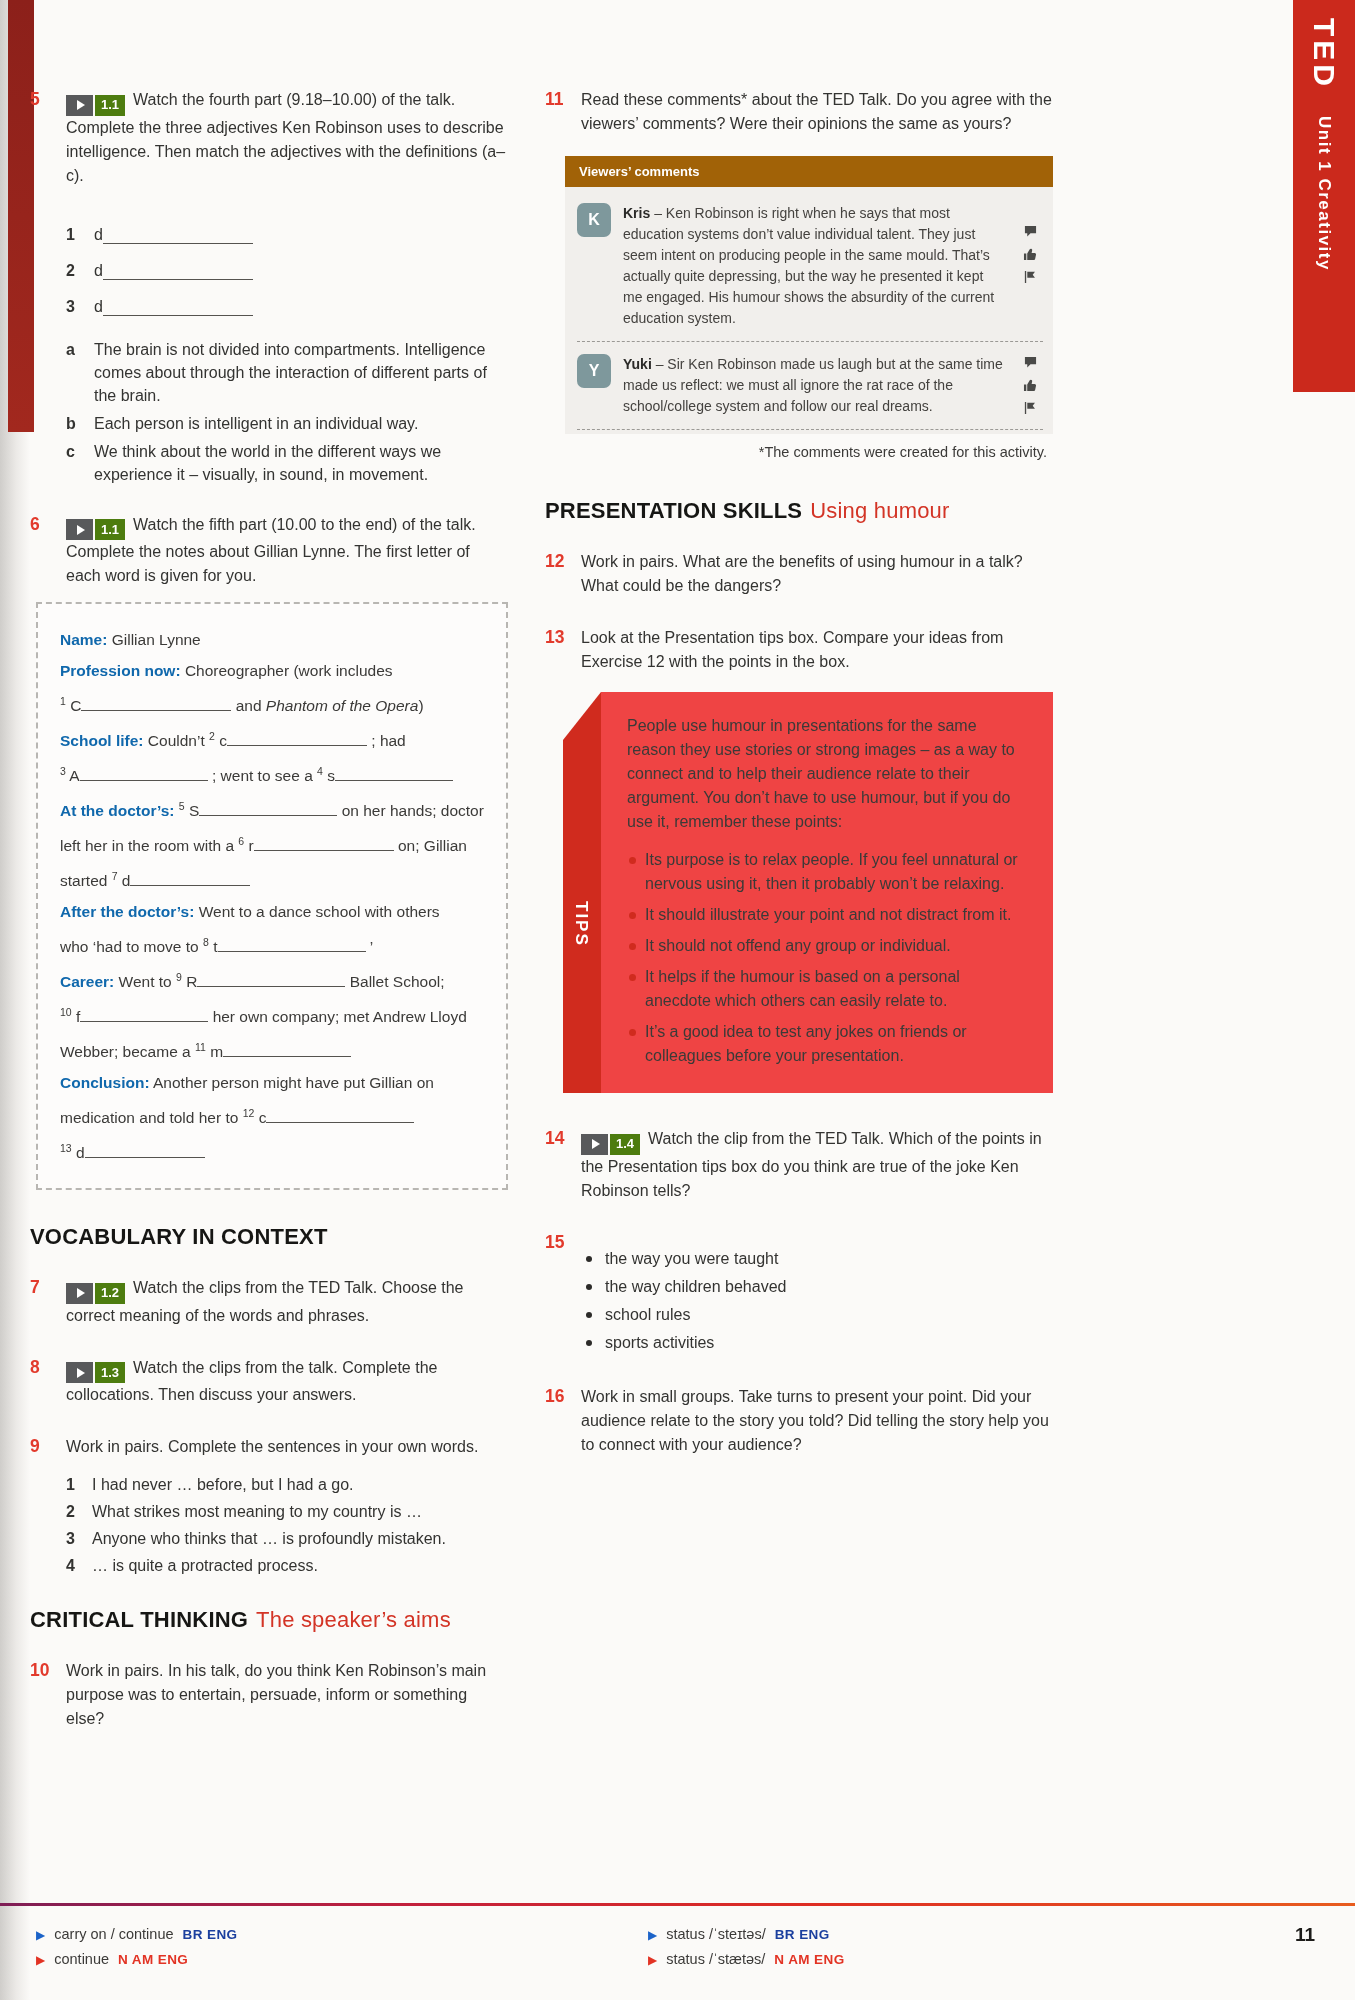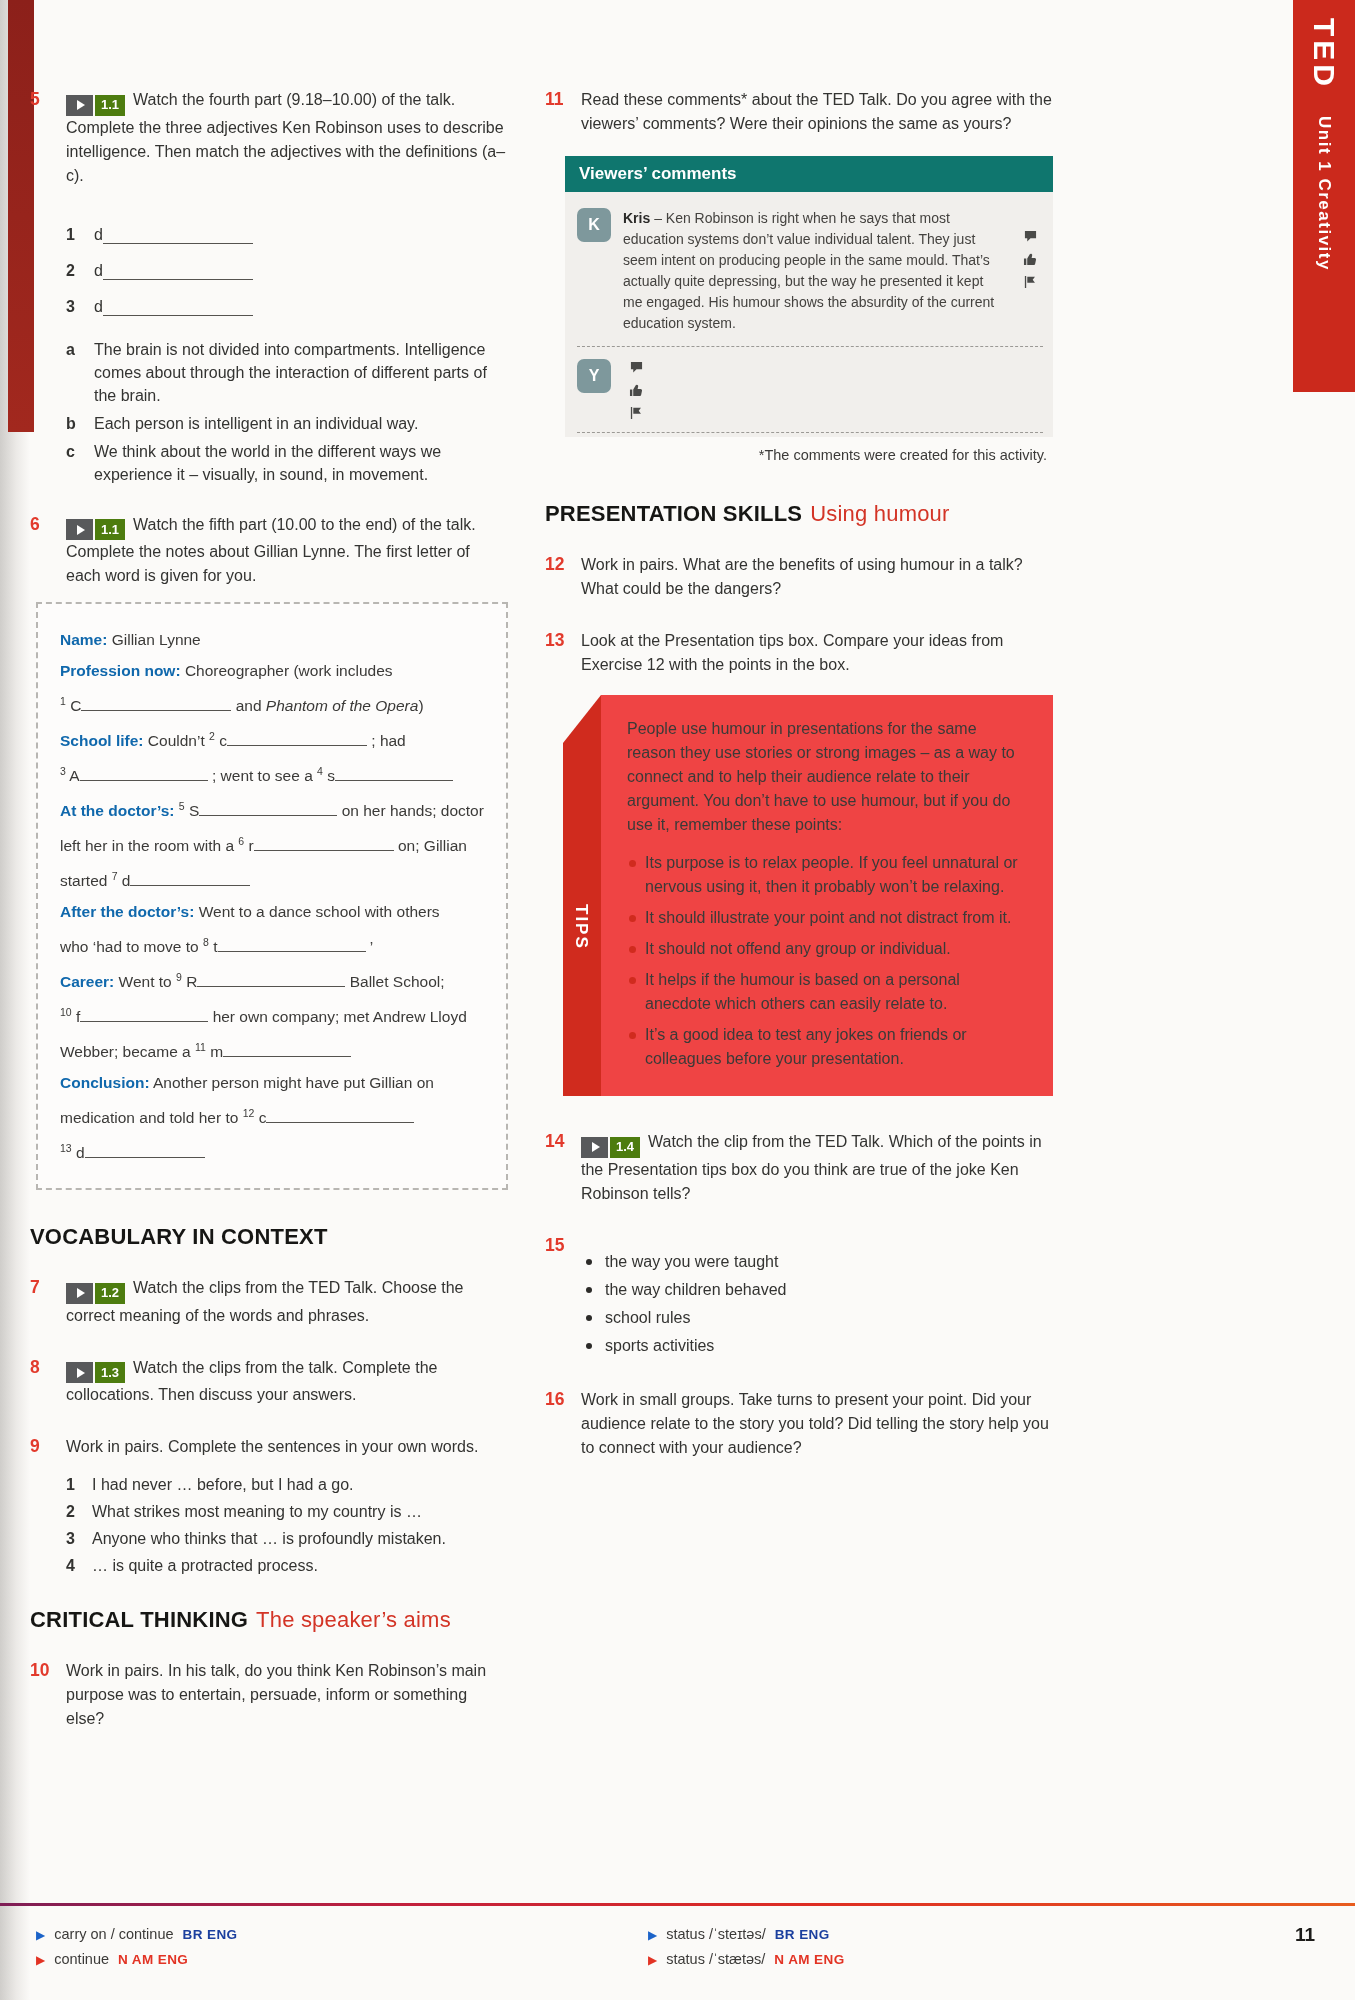--- a/index.html
+++ b/index.html
@@ -55,21 +55,21 @@
   .nital { font-style:italic; }
 
   .sec-head { font-size:22px; font-weight:bold; color:#161614; letter-spacing:0.2px; margin:6px 0 26px; }
   .sec-head .sub { color:#d33426; font-weight:normal; margin-left:8px; }
 
   .ex-items { margin-top:12px; }
   .ex-item { display:flex; line-height:27px; }
   .ex-item-num { flex:none; width:26px; font-weight:bold; }
 
   .comments-box { margin:4px 0 0 20px; }
-  .cbox-header { background:#0f766e; color:#fff; font-weight:bold; font-size:17px; padding:8px 14px; }
+  .cbox-header { background:#a16207; color:#fff; font-weight:bold; font-size:13px; padding:8px 14px; }
   .cbox-body { background:#f1efec; padding:16px 10px 4px 12px; }
   .comment { display:flex; gap:12px; }
   .avatar { flex:none; width:34px; height:34px; border-radius:7px; background:#7e989c; color:#fff;
     font-weight:bold; font-size:16px; display:flex; align-items:center; justify-content:center; }
   .cbody { flex:1; font-size:14px; line-height:1.5; color:#44423f; }
   .cname { font-weight:bold; color:#2b2a28; }
   .cicons { flex:none; width:26px; display:flex; flex-direction:column; gap:9px; align-items:center; padding-top:22px; }
   .csep { border:none; border-top:1.5px dashed #9b9995; margin:12px 0; }
   .cfoot { text-align:right; font-size:14.5px; margin:10px 6px 38px 0; color:#3b3a38; }
 
@@ -274,20 +274,21 @@
               <path d="M1 7h2.5v7H1zM4.5 14h6.8c.9 0 1.6-.6 1.7-1.4l.9-4.2c.2-1-.6-1.9-1.6-1.9H9.2l.6-3c.2-.9-.5-1.7-1.4-1.7-.5 0-1 .3-1.2.7L4.5 7z" fill="#4a4a48"></path>
             </svg>
           <svg width="14" height="14" viewBox="0 0 15 15">
               <path d="M2 1h1.4v13H2zM4.6 2h8.2l-2.4 3.2 2.4 3.2H4.6z" fill="#4a4a48"></path>
             </svg>
         </div>
       </div>
       <hr class="csep">
       <div class="comment">
         <div class="avatar">Y</div>
+        <div class="cbody"><span class="cname">Yuki</span> <span>– Sir Ken Robinson made us laugh but at the same time made us reflect: we must all ignore the rat race of the school/college system and follow our real dreams.</span></div>
         <div class="cicons" style="padding-top:2px">
           <svg width="15" height="13" viewBox="0 0 16 14">
               <path d="M2 1h12v8h-6l-3.5 3.5V9H2z" fill="#4a4a48"></path>
             </svg>
           <svg width="15" height="14" viewBox="0 0 16 15">
               <path d="M1 7h2.5v7H1zM4.5 14h6.8c.9 0 1.6-.6 1.7-1.4l.9-4.2c.2-1-.6-1.9-1.6-1.9H9.2l.6-3c.2-.9-.5-1.7-1.4-1.7-.5 0-1 .3-1.2.7L4.5 7z" fill="#4a4a48"></path>
             </svg>
           <svg width="14" height="14" viewBox="0 0 15 15">
               <path d="M2 1h1.4v13H2zM4.6 2h8.2l-2.4 3.2 2.4 3.2H4.6z" fill="#4a4a48"></path>
             </svg>

